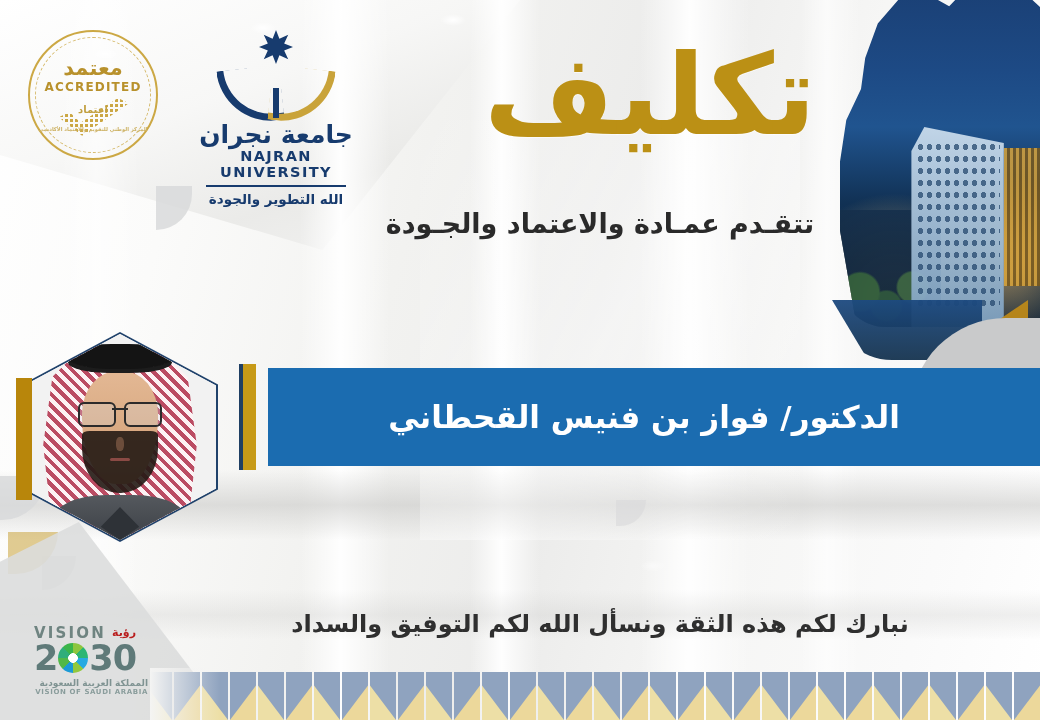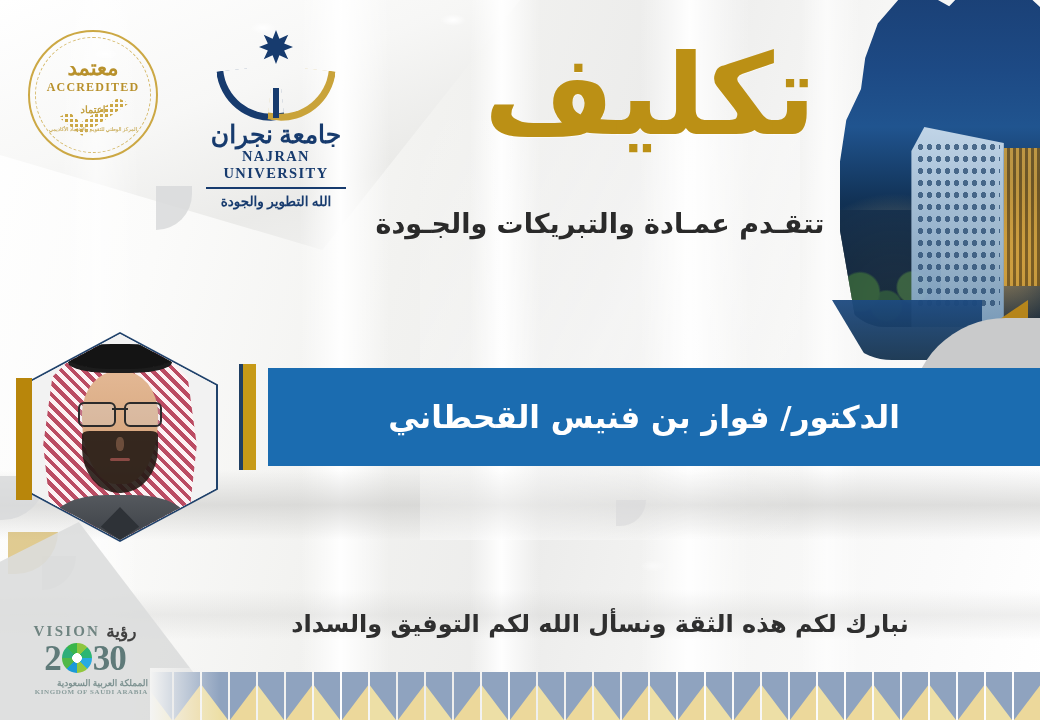--- a/index.html
+++ b/index.html
@@ -129,21 +129,21 @@
     clip-path:polygon(52% 0,100% 72%,100% 100%,0 100%,0 30%);
     border-radius:26px;
     opacity:.9;
   }
   .vision-logo{
     position:absolute;left:22px;bottom:24px;width:126px;text-align:right;
     color:#7c8c8c;
   }
   .vision-top{display:flex;align-items:center;justify-content:center;gap:6px;direction:ltr;}
   .vision-word{font-size:15px;letter-spacing:2.2px;color:#6f8481;font-weight:600;}
-  .vision-ar{font-size:17px;color:#404040;font-weight:700;}
+  .vision-ar{font-size:11px;color:#b91c1c;font-weight:700;}
   .vision-num{
     display:flex;align-items:center;justify-content:center;gap:0px;direction:ltr;
     font-size:35px;font-weight:700;color:#5f7a79;line-height:.95;letter-spacing:-1px;
   }
   .vision-emblem{
     width:30px;height:30px;margin:0 1px;border-radius:50%;
     background:
       radial-gradient(circle at 50% 50%,#ffffff 0 22%,rgba(0,0,0,0) 23%),
       conic-gradient(#8dc63f 0 12%,#2bb673 12% 25%,#27aae1 25% 38%,#92c83e 38% 50%,#1b9ad6 50% 62%,#51b848 62% 75%,#2fae7a 75% 88%,#3ab54a 88% 100%);
   }
@@ -348,21 +348,21 @@
     position:absolute;left:14%;bottom:0;width:72%;height:22%;
     background:linear-gradient(180deg,#55595e,#3c4046);
     border-radius:40% 40% 0 0/60% 60% 0 0;
   }
   .p-collar{
     position:absolute;left:40%;bottom:0;width:20%;height:16%;
     background:#2e3237;clip-path:polygon(50% 0,100% 60%,50% 100%,0 60%);
   }
 
   
-  .nosel{user-select:none;font-family:Liberation Serif, serif;}
+  .nosel{user-select:none;}
 </style>
 </head>
 <body>
 
 <div id="poster">
 
   <div class="bg-base"></div>
   <div class="bg-ceiling"></div>
 
   <div class="bg-pillar" style="left:300px;width:90px;"></div>
@@ -418,21 +418,21 @@
     <div class="nu-ar">جامعة نجران</div>
     <div class="nu-en">NAJRAN UNIVERSITY</div>
     <div class="nu-rule"></div>
     <div class="nu-dept">الله التطوير والجودة</div>
   </div>
 
   <div class="title-wrap">
     <div class="title-ar">تكليف</div>
   </div>
 
-  <div class="line1">تتقـدم عمـادة والتبريكات والجـودة</div>
+  <div class="line1">تتقـدم عمـادة والاعتماد والجـودة</div>
 
   <div class="name-band-navy"></div>
   <div class="name-band-gold"></div>
   <div class="name-band">
     <div class="name-text">الدكتور/ فواز بن فنيس القحطاني</div>
   </div>
 
   <div class="portrait">
     <div class="hex-border"></div>
     <div class="hex-inner">
@@ -458,21 +458,21 @@
     <div class="vision-top">
       <span class="vision-word">VISION</span>
       <span class="vision-ar">رؤية</span>
     </div>
     <div class="vision-num">
       <span>2</span>
       <span class="vision-emblem"></span>
       <span>30</span>
     </div>
     <div class="vision-sub-ar">المملكة العربية السعودية</div>
-    <div class="vision-sub-en">KINGDOM OF SAUDI ARABIA</div>
+    <div class="vision-sub-en">VISION OF SAUDI ARABIA</div>
   </div>
 
   <div class="ribbon" id="ribbon">
       <div class="chev"></div>
       <div class="chev alt"></div>
       <div class="chev"></div>
       <div class="chev alt"></div>
       <div class="chev"></div>
       <div class="chev alt"></div>
       <div class="chev"></div>

